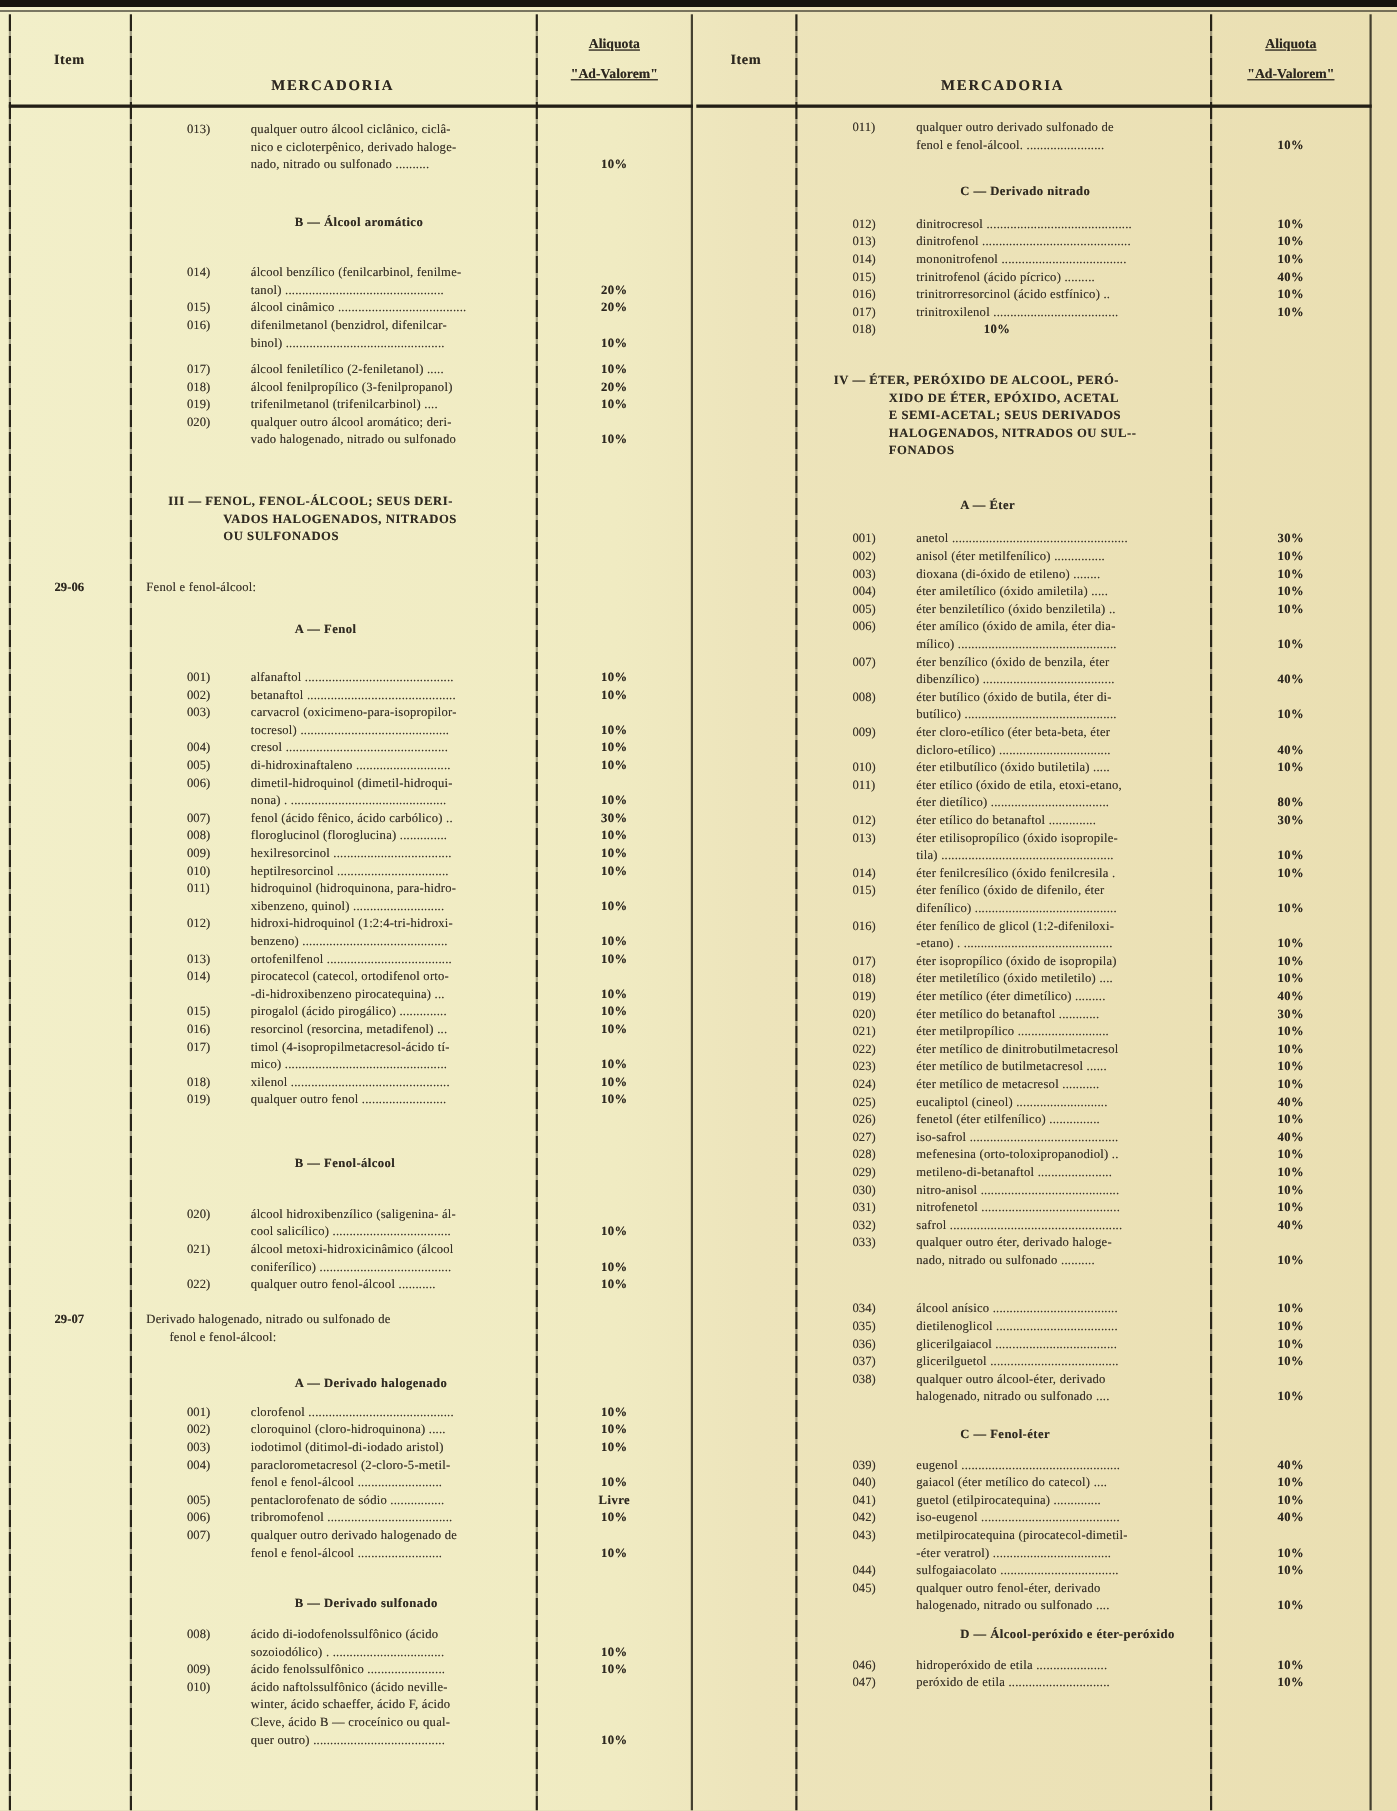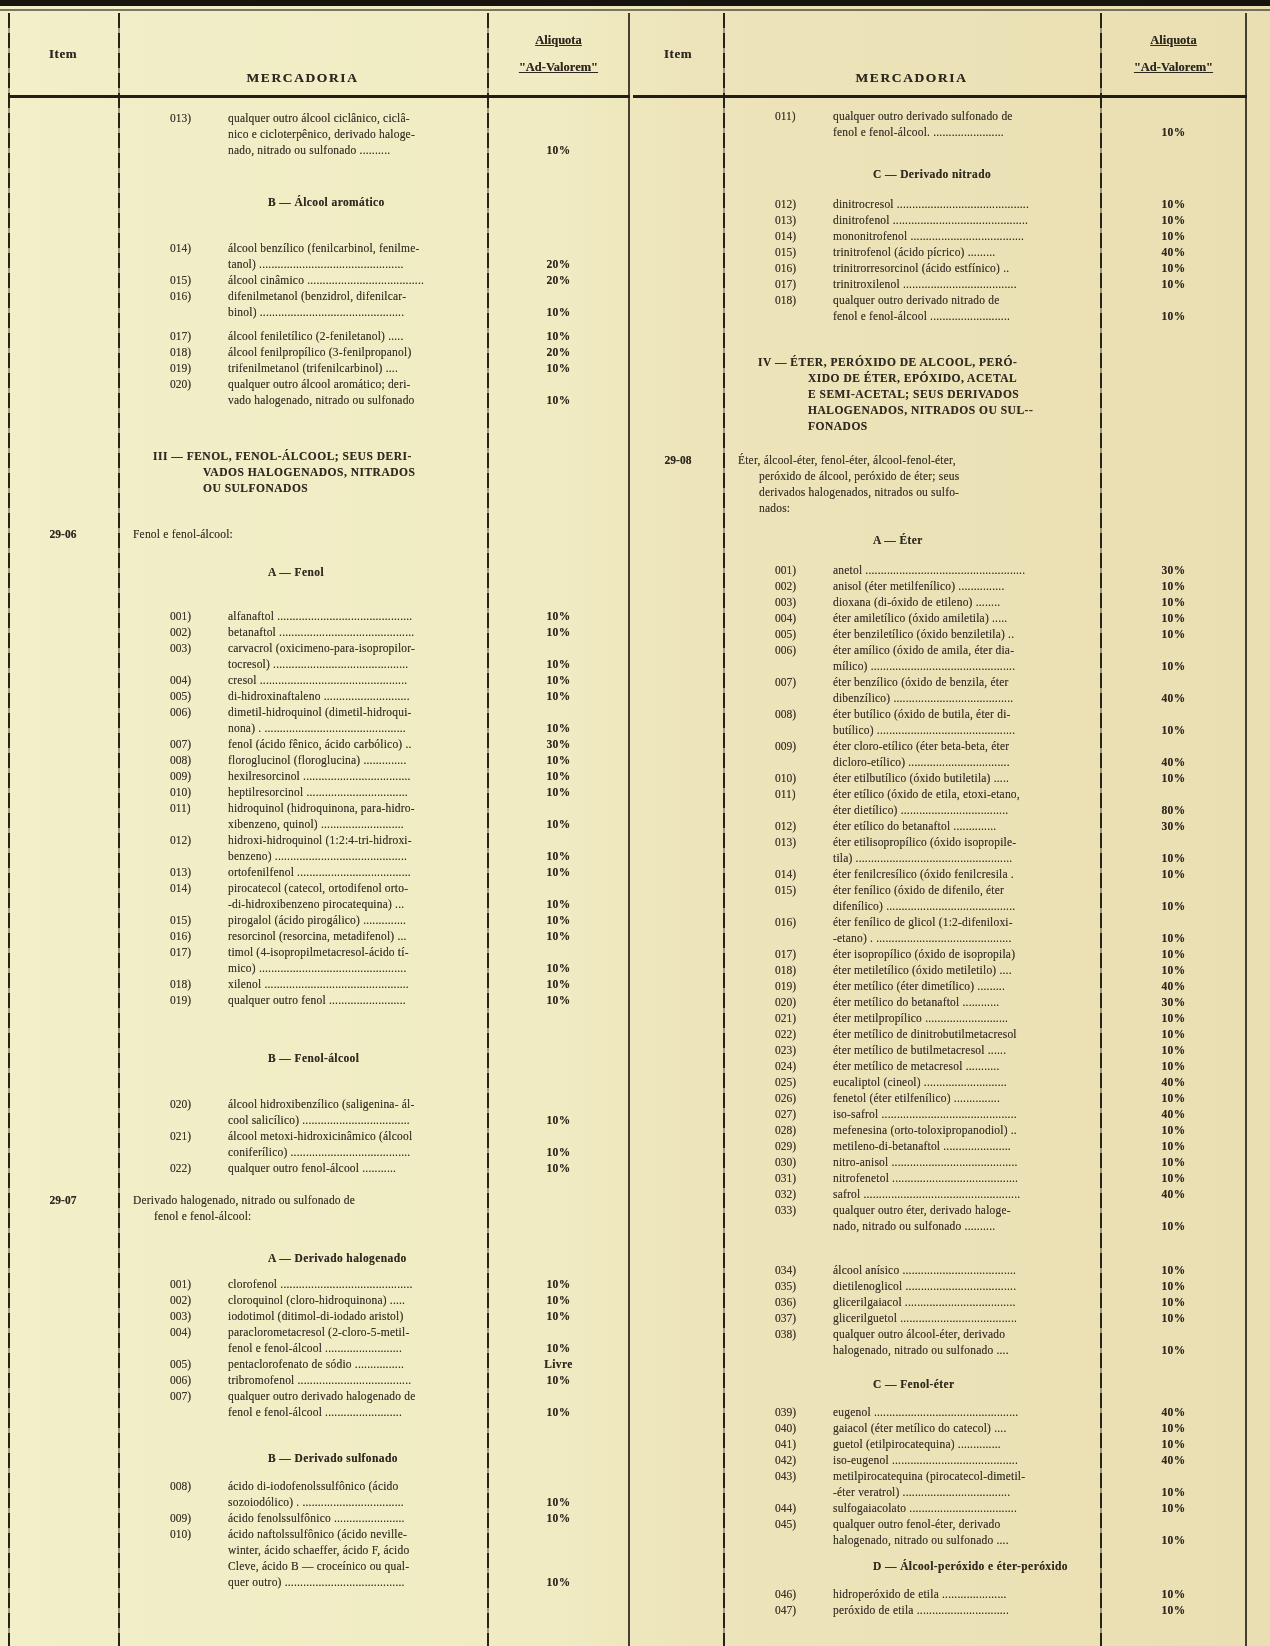--- a/index.html
+++ b/index.html
@@ -370,32 +370,27 @@
           <div class="edesc">trinitrorresorcinol (ácido estfínico) ..</div>
           <div class="erate">10%</div>
         </div>
         <div class="row ent">
           <div class="enum">017)</div>
           <div class="edesc">trinitroxilenol .....................................</div>
           <div class="erate">10%</div>
         </div>
         <div class="row ent">
           <div class="enum">018)</div>
-          <div class="edesc">qualquer outro derivado nitrado de<br>fenol e fenol-álcool ..........................</div>
           <div class="erate">10%</div>
         </div>
         <div class="gap" style="height: 30px;"></div>
         <div class="row grp">
           <div class="gtext">IV — ÉTER, PERÓXIDO DE ALCOOL, PERÓ-<br>XIDO DE ÉTER, EPÓXIDO, ACETAL<br>E SEMI-ACETAL; SEUS DERIVADOS<br>HALOGENADOS, NITRADOS OU SUL--<br>FONADOS</div>
         </div>
         <div class="gap" style="height: 18px;"></div>
-        <div class="row chap">
-          <div class="cit">29-08</div>
-          <div class="cdesc">Éter, álcool-éter, fenol-éter, álcool-fenol-éter,<br>peróxido de álcool, peróxido de éter; seus<br>derivados halogenados, nitrados ou sulfo-<br>nados:</div>
-        </div>
         <div class="gap" style="height: 16px;"></div>
         <div class="row sec">
           <span>A — Éter</span>
         </div>
         <div class="gap" style="height: 14px;"></div>
         <div class="row ent">
           <div class="enum">001)</div>
           <div class="edesc">anetol ....................................................</div>
           <div class="erate">30%</div>
         </div>

